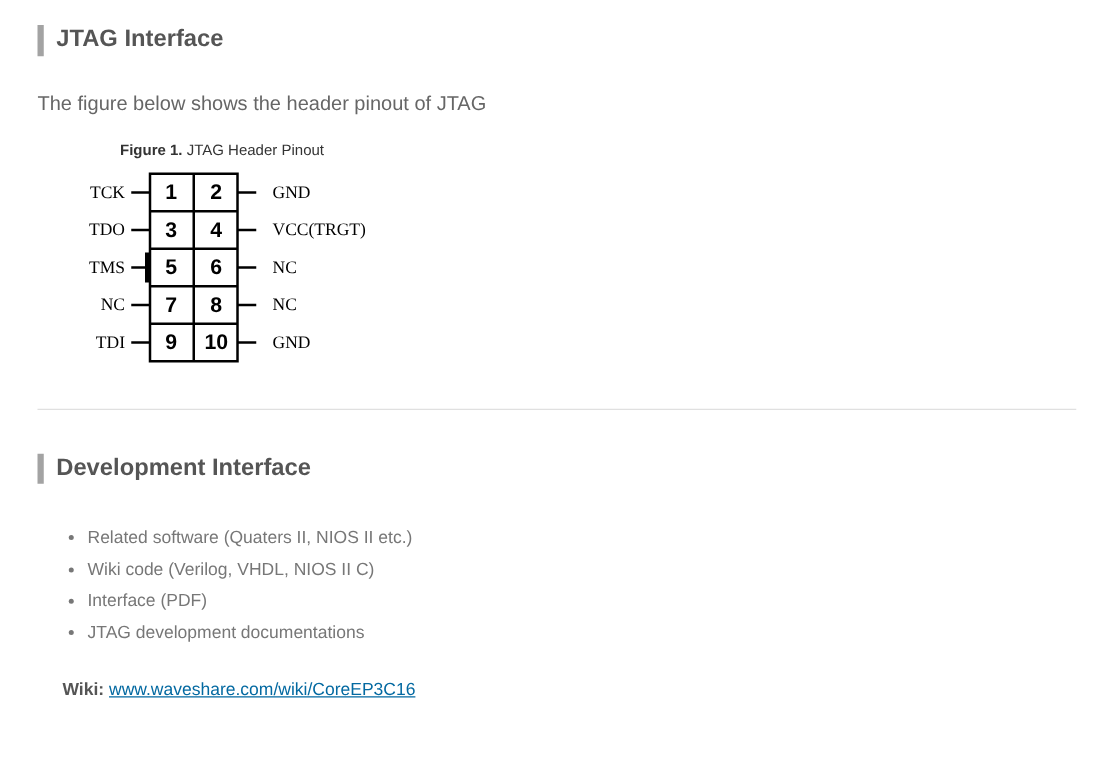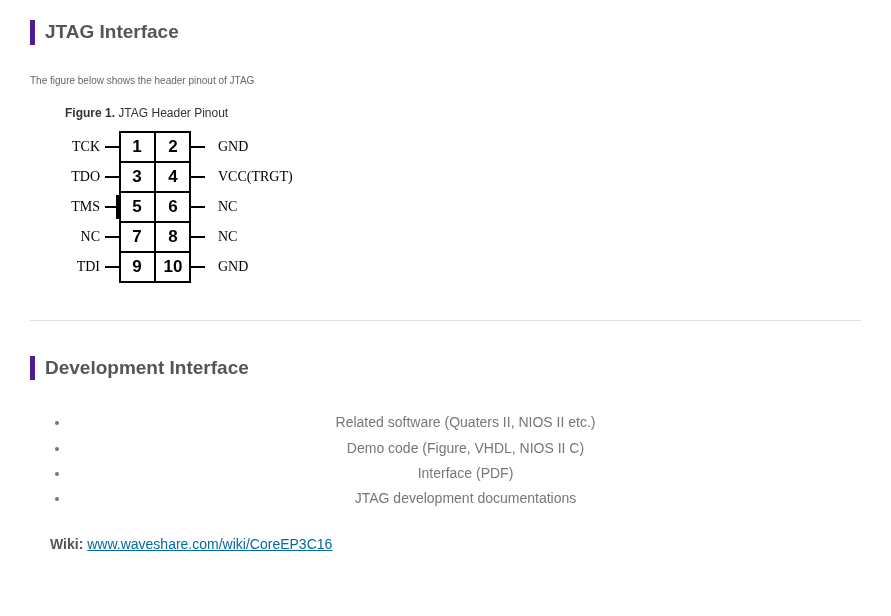--- a/index.html
+++ b/index.html
@@ -5,37 +5,37 @@
   * { box-sizing: border-box; }
   body {
     margin: 0;
     padding: 20px 30px 30px 30px;
     font-family: Arial, Helvetica, sans-serif;
     background: #fff;
     color: #444;
     width: 891px;
   }
   .section-heading {
-    border-left: 5px solid #4c1d95;
+    border-left: 5px solid #a3a3a3;
     padding-left: 10px;
     font-size: 19px;
     font-weight: bold;
     color: #555;
     margin-bottom: 30px;
     line-height: 1.3;
   }
   .intro-text {
-    font-size: 10px;
+    font-size: 16px;
     color: #666;
     margin-bottom: 20px;
   }
   .figure-caption {
     font-size: 12px;
     color: #333;
-    margin-left: 35px;
+    margin-left: 66px;
     margin-bottom: 10px;
   }
   .figure-caption .fig-label { font-weight: bold; }
   .pinout {
     font-family: "Times New Roman", Times, serif;
     margin-left: 10px;
   }
   .pinout svg { display: block; }
   .pin-num {
     font-family: Arial, Helvetica, sans-serif;
@@ -60,21 +60,20 @@
     fill: #000;
   }
   hr.sep {
     border: none;
     border-top: 1px solid #e0e0e0;
     margin: 30px 0 35px 0;
   }
   ul.res-list {
     padding-left: 40px;
     margin: 22px 0 25px 0;
-    text-align: center;
   }
   ul.res-list li {
     color: #777;
     font-size: 14px;
     line-height: 1.8;
   }
   .wiki-line {
     font-size: 14px;
     color: #555;
   }
@@ -147,21 +146,21 @@
 </div>
 
 <hr class="sep">
 
 <div class="section-heading">
   <span>Development Interface</span>
 </div>
 
 <ul class="res-list">
   <li>Related software (Quaters II, NIOS II etc.)</li>
-  <li>Demo code (Figure, VHDL, NIOS II C)</li>
+  <li>Wiki code (Verilog, VHDL, NIOS II C)</li>
   <li>Interface (PDF)</li>
   <li>JTAG development documentations</li>
 </ul>
 
 <div class="wiki-line">
   <span class="wiki-label">Wiki:</span>
   <a href="#">www.waveshare.com/wiki/CoreEP3C16</a>
 </div>
 
 </body></html>

